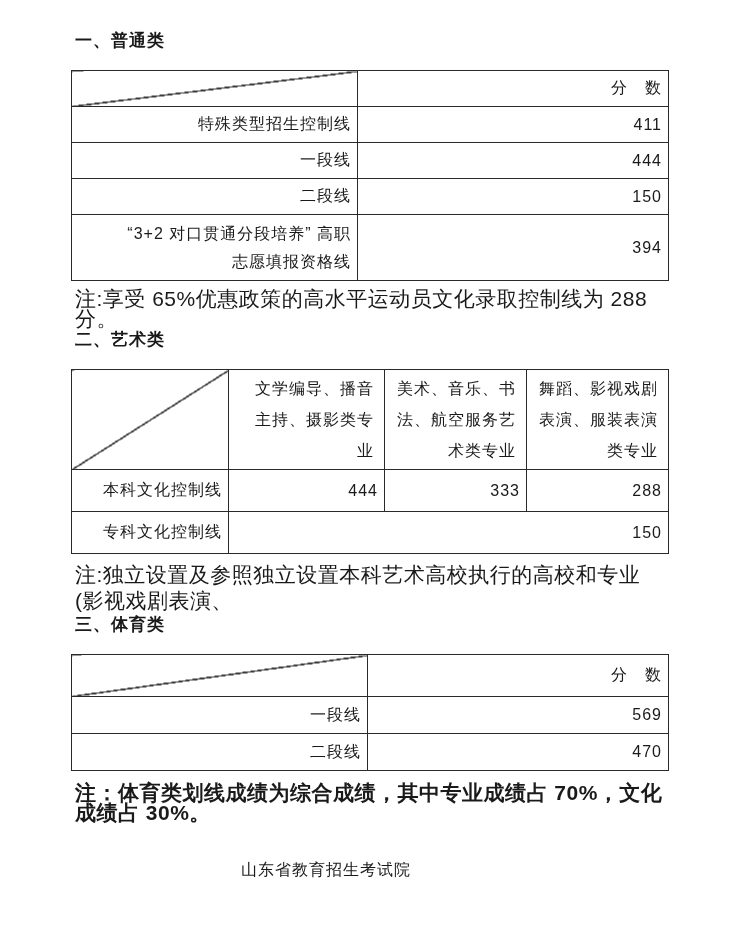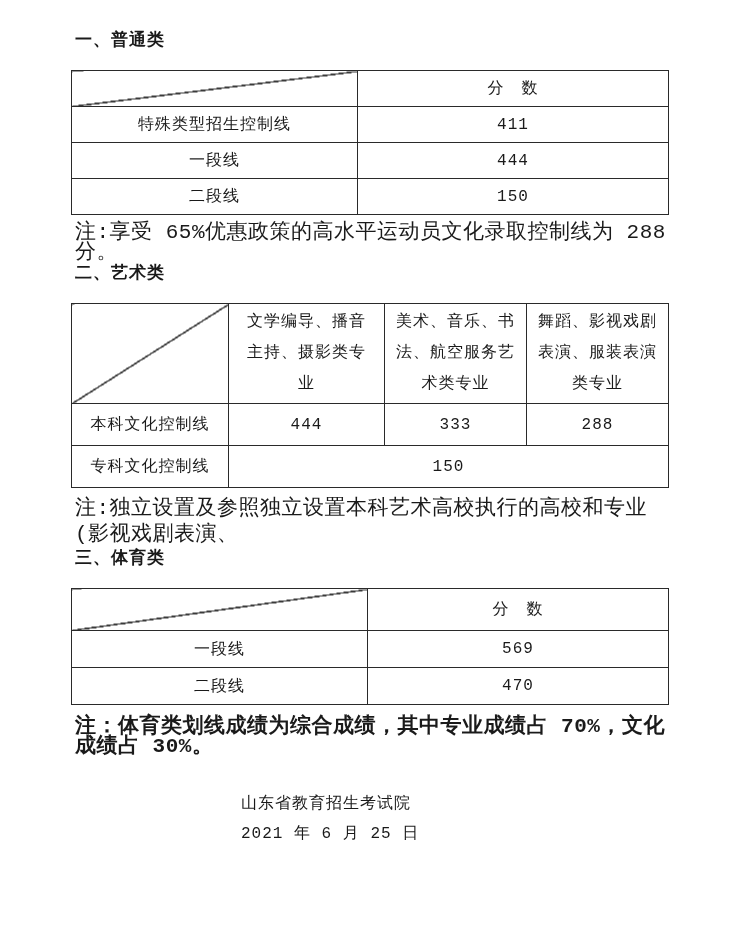--- a/index.html
+++ b/index.html
@@ -2,21 +2,21 @@
 <html><head>
 <meta charset="utf-8">
 <style>
   html, body { margin: 0; padding: 0; background: #ffffff; }
   .page {
     position: relative;
     width: 731px;
     height: 940px;
     background: #ffffff;
     color: #1a1a1a;
-    font-family: Liberation Mono, monospace;
+    font-family: Liberation Sans, sans-serif;
     overflow: hidden;
     box-sizing: border-box;
     padding-top: 30px;
   }
   .content { margin-left: 71px; width: 597px; }
 
   h2.sec-heading {
     font-size: 17px;
     font-weight: bold;
     margin: 0 0 18px 4px;
@@ -24,21 +24,21 @@
     line-height: 22px;
   }
 
   table.score-table {
     border-collapse: collapse;
     table-layout: fixed;
     width: 597px;
   }
   table.score-table td {
     border: 1px solid #2a2a2a;
-    text-align: center;
+    text-align: right;
     vertical-align: middle;
     font-size: 16px;
     letter-spacing: 1px;
     padding: 2px 6px;
     box-sizing: border-box;
   }
   td.diag-cell {
     background-image: linear-gradient(to bottom right,
       transparent calc(50% - 0.8px),
       #3a3a3a calc(50% - 0.8px),
@@ -108,20 +108,27 @@
           <td>411</td>
         </tr>
         <tr class="row-s">
           <td>一段线</td>
           <td>444</td>
         </tr>
         <tr class="row-s">
           <td>二段线</td>
           <td>150</td>
         </tr>
+        <tr class="row-t">
+          <td class="two-line">
+            <div>“3+2 对口贯通分段培养” 高职</div>
+            <div>志愿填报资格线</div>
+          </td>
+          <td>394</td>
+        </tr>
       </tbody>
     </table>
     <p class="note">注:享受 65%优惠政策的高水平运动员文化录取控制线为 288 分。</p>
 
     <h2 class="sec-heading gap-s2">二、艺术类</h2>
     <table class="score-table t2">
       <colgroup>
         <col style="width:157px">
           <col style="width:156px">
           <col style="width:142px">
@@ -169,18 +176,17 @@
           <td>二段线</td>
           <td>470</td>
         </tr>
       </tbody>
     </table>
     <p class="note bold">注：体育类划线成绩为综合成绩，其中专业成绩占 70%，文化成绩占 30%。</p>
 
     <div class="footer-block">
       <div class="footer-inner">
         <div>山东省教育招生考试院</div>
-        <div>2021 年 6 月 25 日</div>
       </div>
     </div>
 
   </div>
 </div>
 
 </body></html>

